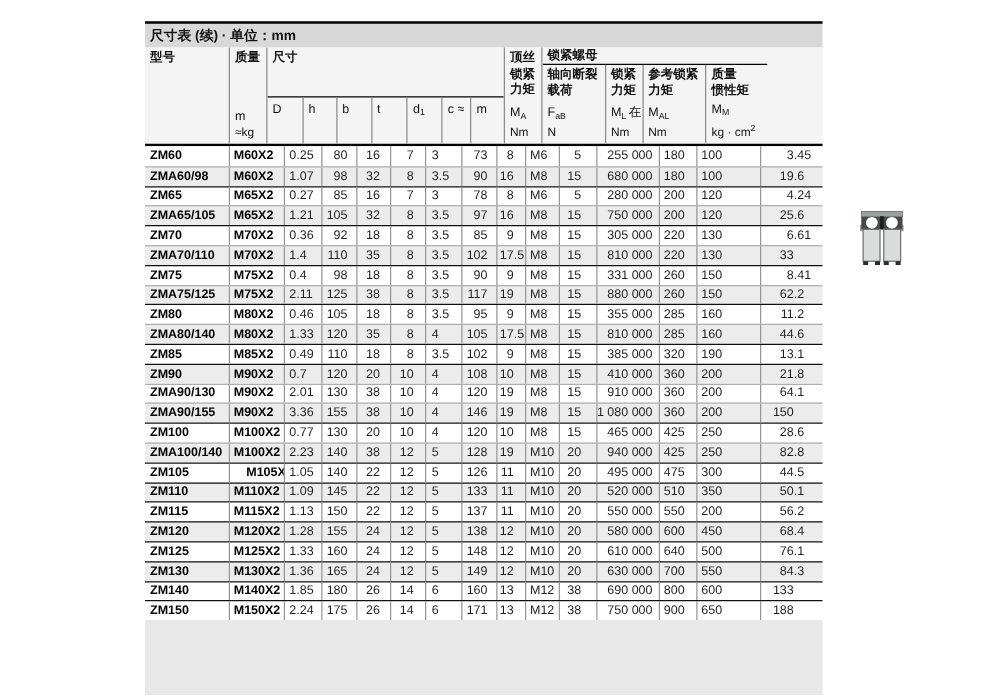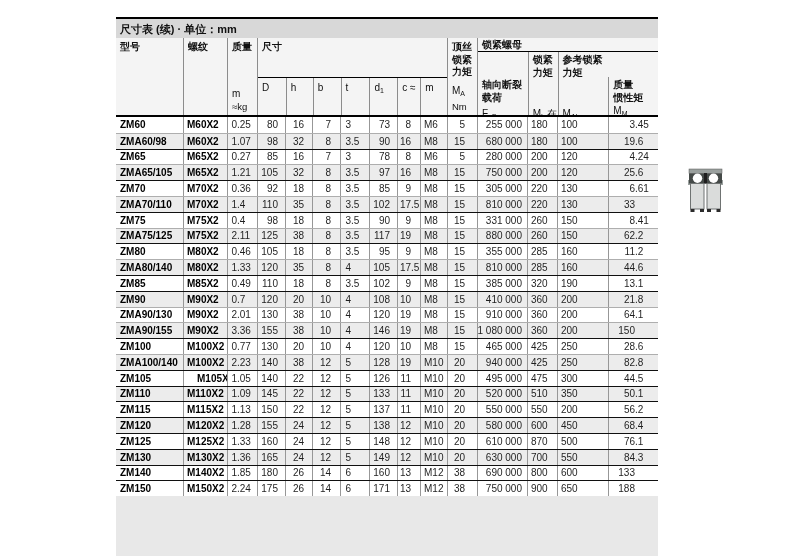--- a/index.html
+++ b/index.html
@@ -35,21 +35,21 @@
   .mlsuffix{margin-left:2px;}
   .h-model{width:67px;}
   .h-thread{width:44px;}
   .h-mass{width:30px;}
   .h-dim{width:190px;}
   .h-ma{width:30px;}
   .h-locknut{width:181px;}
   .dim-label{height:40px;border-bottom:1px solid #000;box-sizing:border-box;}
   .locknut-label{height:14px;border-bottom:1px solid #000;box-sizing:border-box;line-height:12px;padding-top:1px;}
   .hrow{display:flex;flex:1;}
-  .w50{width:50px;margin-top:25px;}.w51{width:51px;}.w30{width:30px;}.w28{width:28px;}.w27{width:27px;}.w29{width:29px;}.w23{width:23px;}
+  .w50{width:50px;}.w51{width:51px;}.w30{width:30px;}.w28{width:28px;}.w27{width:27px;}.w29{width:29px;}.w23{width:23px;}
   
   #tbody{font-size:10px;color:#1f1f1f;}
   .r{display:flex;height:15.8px;align-items:center;box-sizing:border-box;background:#fff;}
   .r.shade{background:var(--row-stripe,#ececec);}
   .r.sep-group{border-top:1px solid #101010;}
   .r.sep-inner{border-top:1px solid #aeaeae;}
   .c{box-sizing:border-box;height:100%;display:flex;align-items:center;
      border-left:1px solid #979797;overflow:hidden;white-space:nowrap;}
   .c0{border-left:none;}
   .ar{justify-content:flex-end;}
@@ -63,23 +63,20 @@
 <body style="--titlebar-bg: #d8d8d8; --header-bg: #f4f4f4; --row-stripe: #ececec; --below-bg: #e8e8e8; --border-black: #000000;">
 
 <div class="table-wrap">
 
   <div class="titlebar">尺寸表 (续) · 单位：mm</div>
 
   <div class="thead">
     <div class="hc h-model">
       <div class="hlabel">型号</div>
     </div>
-    <div class="hc h-thread bl">
-      <div class="hlabel">螺纹</div>
-    </div>
     <div class="hc h-mass bl">
       <div class="hlabel">质量</div>
       <div class="spacer"></div>
       <div class="hsym">m</div>
       <div class="hunit">≈kg</div>
     </div>
 
     <div class="hgroup h-dim bl">
       <div class="hlabel dim-label">尺寸</div>
       <div class="hrow">
@@ -747,21 +744,21 @@
           <span class="df"></span>
         </div>
         <div class="c ar" style="flex: 0 0 28px; padding-right: 7px;">148</div>
         <div class="c" style="flex: 0 0 23px;">
           <span class="di" style="width: 13px;">12</span>
           <span class="df"></span>
         </div>
         <div class="c" style="flex: 0 0 27px; padding-left: 3px;">M10</div>
         <div class="c ar" style="flex: 0 0 30px; padding-right: 12px;">20</div>
         <div class="c ar" style="flex: 0 0 50px; padding-right: 5px;">610 000</div>
-        <div class="c" style="flex: 0 0 30px; padding-left: 3px;">870</div>
+        <div class="c" style="flex: 0 0 30px; padding-left: 3px;">640</div>
         <div class="c" style="flex: 0 0 51px; padding-left: 3px;">500</div>
         <div class="c" style="flex: 0 0 50px;">
           <span class="di" style="width: 26px;">76</span>
           <span class="df">.1</span>
         </div>
       </div>
       <div class="r shade sep-group">
         <div class="c c0 bold" style="flex: 0 0 67px; padding-left: 4px;">ZM130</div>
         <div class="c bold" style="flex: 0 0 44px; padding-left: 3px;">M130X2</div>
         <div class="c" style="flex: 0 0 30px; padding-left: 3px;">

